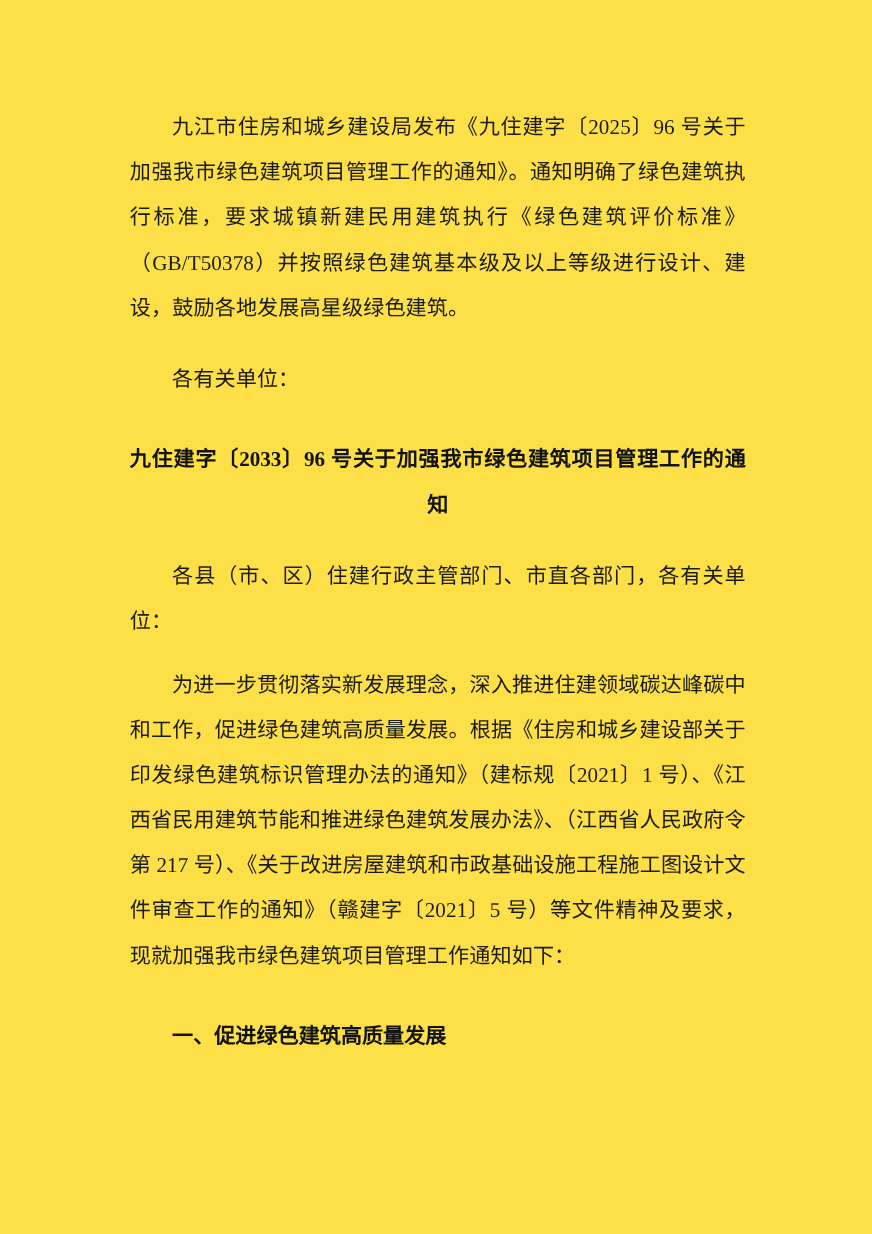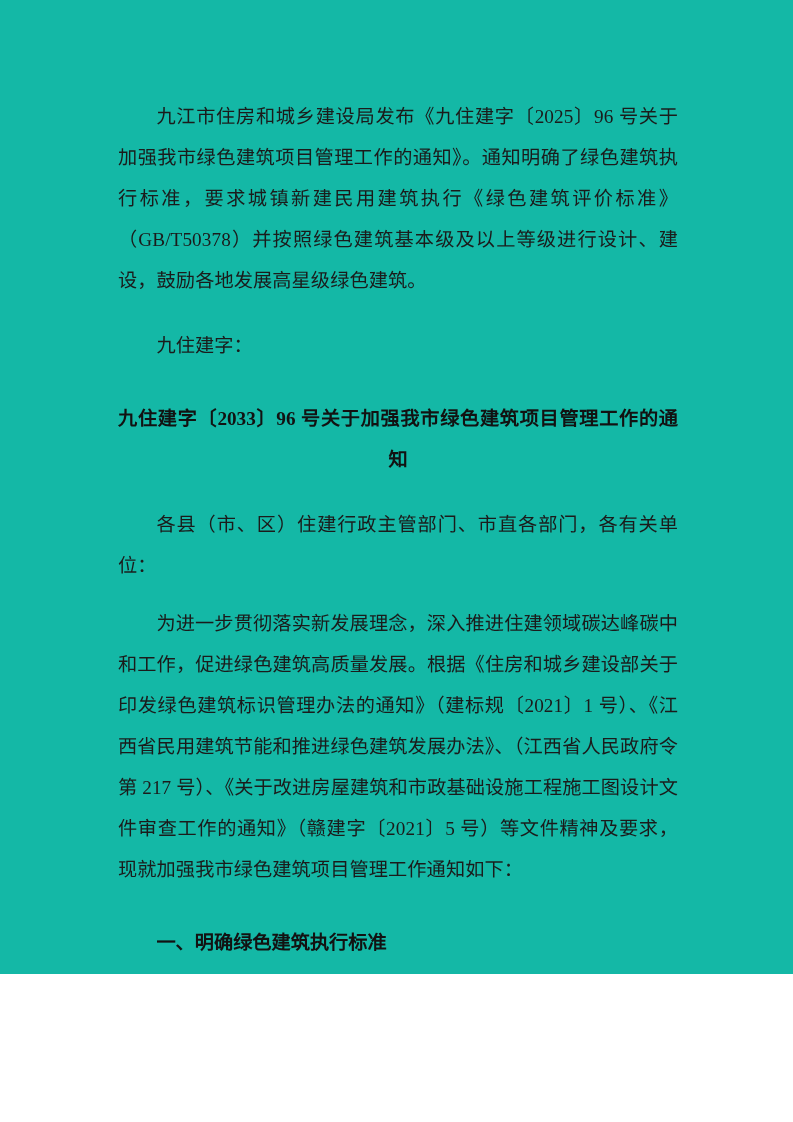--- a/index.html
+++ b/index.html
@@ -8,22 +8,22 @@
     padding: 0;
     background: #ffffff;
   }
   body {
     font-family: "Liberation Serif", "DejaVu Serif", serif;
     color: #000000;
   }
   .page {
     position: relative;
     width: 793px;
-    height: 974px;
-    background: #14b8a6;
+    height: 1122px;
+    background: #fde047;
     overflow: hidden;
     box-sizing: border-box;
     padding-left: 18px;
   }
   .doc-body {
     position: absolute;
     left: 118px;
     top: 96px;
     width: 560px;
   }
@@ -65,32 +65,32 @@
 </head>
 <body>
 
 <div class="page">
   <div class="doc-body">
 
     <p class="para indent">九江市住房和城乡建设局发布《九住建字〔2025〕96 号关于加强我市绿色建筑项目管理工作的通知》。通知明确了绿色建筑执行标准，要求城镇新建民用建筑执行《绿色建筑评价标准》（GB/T50378）并按照绿色建筑基本级及以上等级进行设计、建设，鼓励各地发展高星级绿色建筑。</p>
 
     <div class="gap-md"></div>
 
-    <p class="para indent">九住建字：</p>
+    <p class="para indent">各有关单位：</p>
 
     <div class="gap-lg"></div>
 
     <h1 class="doc-title">九住建字〔2033〕96 号关于加强我市绿色建筑项目管理工作的通知</h1>
 
     <div class="gap-md"></div>
 
     <p class="para indent">各县（市、区）住建行政主管部门、市直各部门，各有关单位：</p>
 
     <div class="gap-sm"></div>
 
     <p class="para indent">为进一步贯彻落实新发展理念，深入推进住建领域碳达峰碳中和工作，促进绿色建筑高质量发展。根据《住房和城乡建设部关于印发绿色建筑标识管理办法的通知》（建标规〔2021〕1 号）、《江西省民用建筑节能和推进绿色建筑发展办法》、（江西省人民政府令第 217 号）、《关于改进房屋建筑和市政基础设施工程施工图设计文件审查工作的通知》（赣建字〔2021〕5 号）等文件精神及要求，现就加强我市绿色建筑项目管理工作通知如下：</p>
 
     <div class="gap-lg"></div>
 
-    <h2 class="section-heading">一、明确绿色建筑执行标准</h2>
+    <h2 class="section-heading">一、促进绿色建筑高质量发展</h2>
 
   </div>
 </div>
 
 </body></html>

